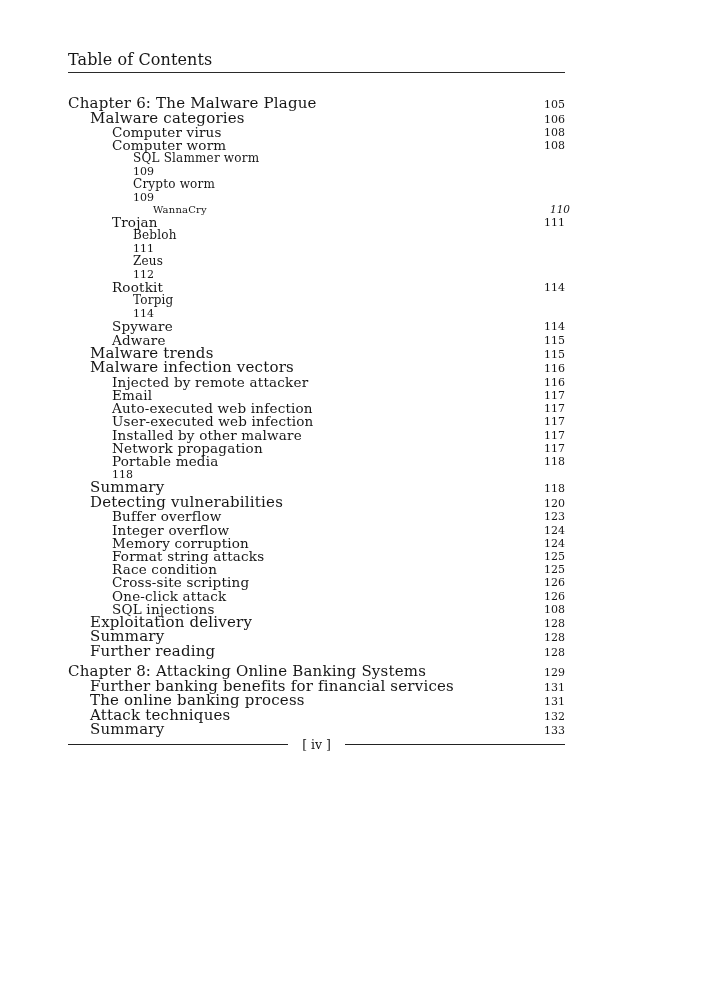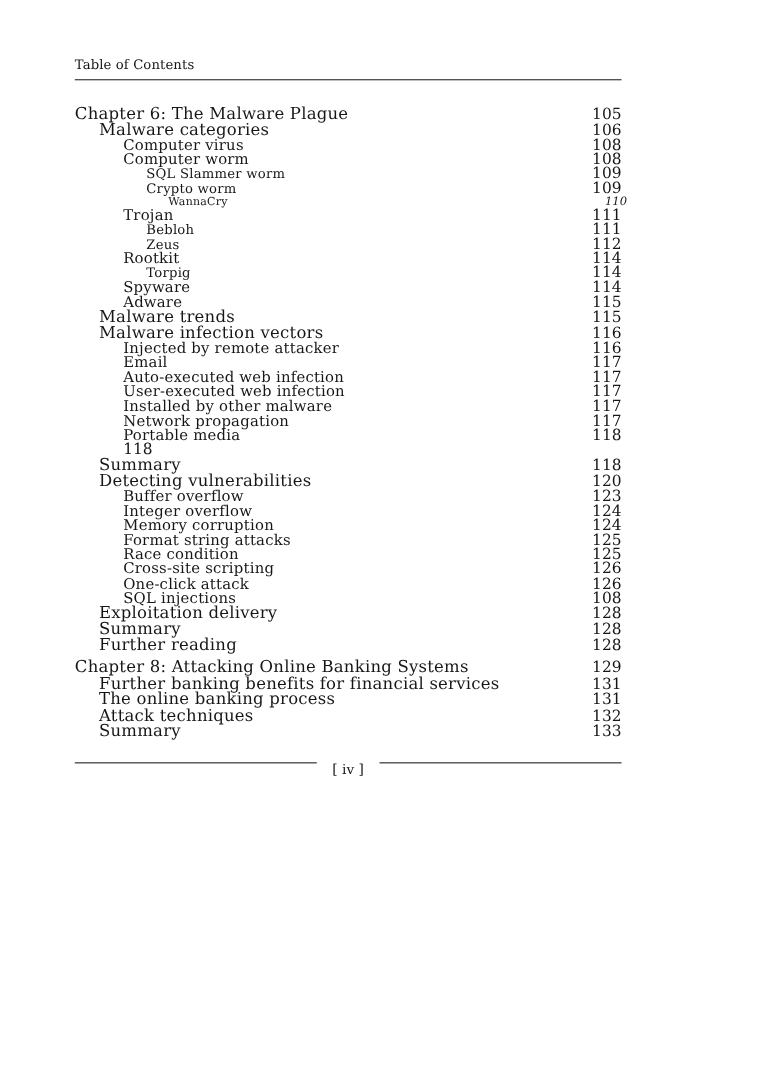--- a/index.html
+++ b/index.html
@@ -14,54 +14,53 @@
     position: relative;
     width: 702px; height: 992px;
     background: #fff;
   }
   .content {
     position: absolute;
     left: 68px; top: 53px;
     width: 497px;
   }
   .running-header {
-    font-size: 12px;
+    font-size: 16px;
     line-height: 13px;
     padding-bottom: 6px;
     border-bottom: 1px solid #2a2a2a;
     letter-spacing: 0.1px;
   }
   .toc { margin-top: 24px; }
   .row {
     display: flex;
     align-items: baseline;
   }
   .row .label {
     flex: 1;
     white-space: nowrap;
     letter-spacing: 0.2px;
   }
   .row .num {
-    font-size: 14px;
+    font-size: 11px;
     line-height: inherit;
     white-space: nowrap;
     text-align: right;
   }
   .lvl-0 { font-size: 15px; line-height: 13.5px; margin-top: 6px; }
   .toc .lvl-0:first-child { margin-top: 0; }
   .lvl-1 { font-size: 15px;   line-height: 13.5px; padding-left: 22px; }
   .lvl-2 { font-size: 13.5px; line-height: 13.2px; padding-left: 44px; align-items: center; }
-  .lvl-3 { font-size: 12px;   line-height: 13px;   padding-left: 65px; }
+  .lvl-3 { font-size: 12px;   line-height: 13px;   padding-left: 65px; flex-direction: column; }
   .lvl-4 { font-size: 10px;   line-height: 10.5px; padding-left: 85px; }
   .lvl-4 .num { font-size: 10.5px; }
   .num-shift .num { margin-right: -5px; font-style: italic; }
   .page-footer {
     display: flex;
-    align-items: flex-start;
-    margin-top: 20px;
+    align-items: center;
   }
   .page-footer .fline {
     flex: 1;
     height: 1px;
     background: #222;
   }
   .page-footer .flabel {
     padding: 0 14px;
     font-size: 12.5px;
     line-height: 14px;

